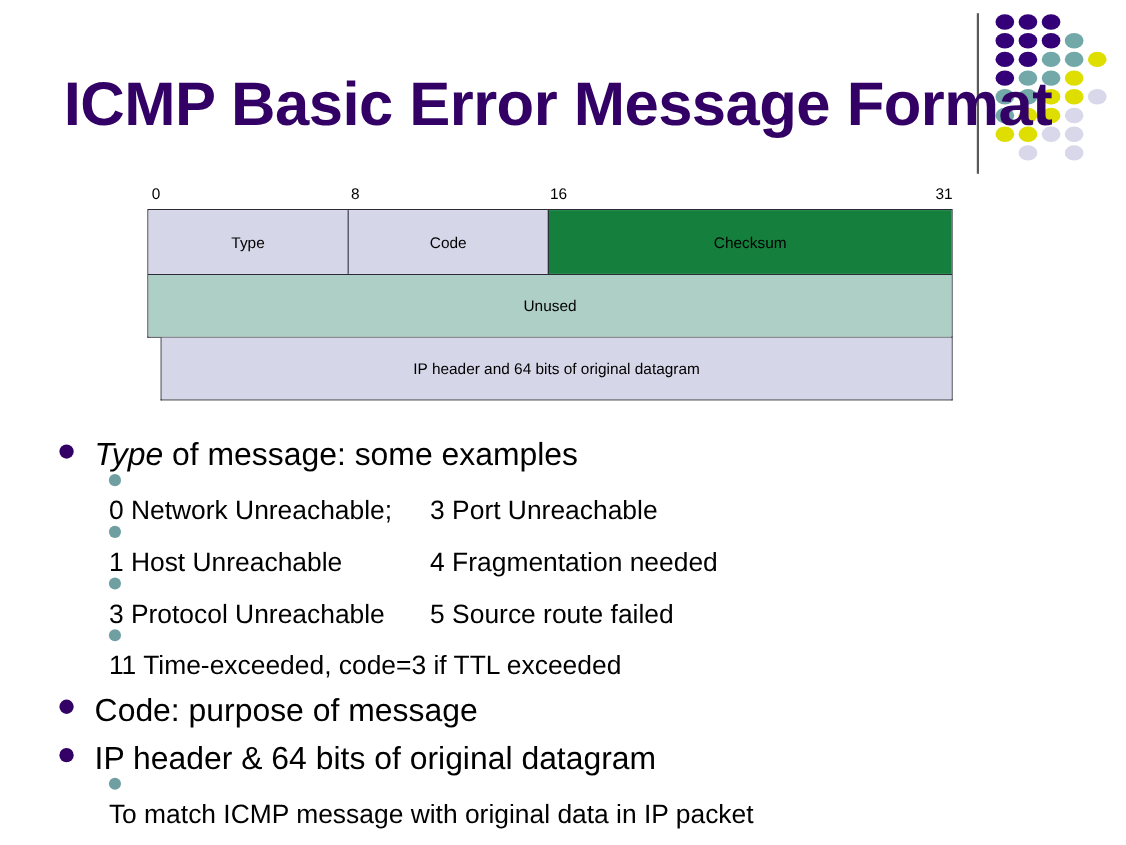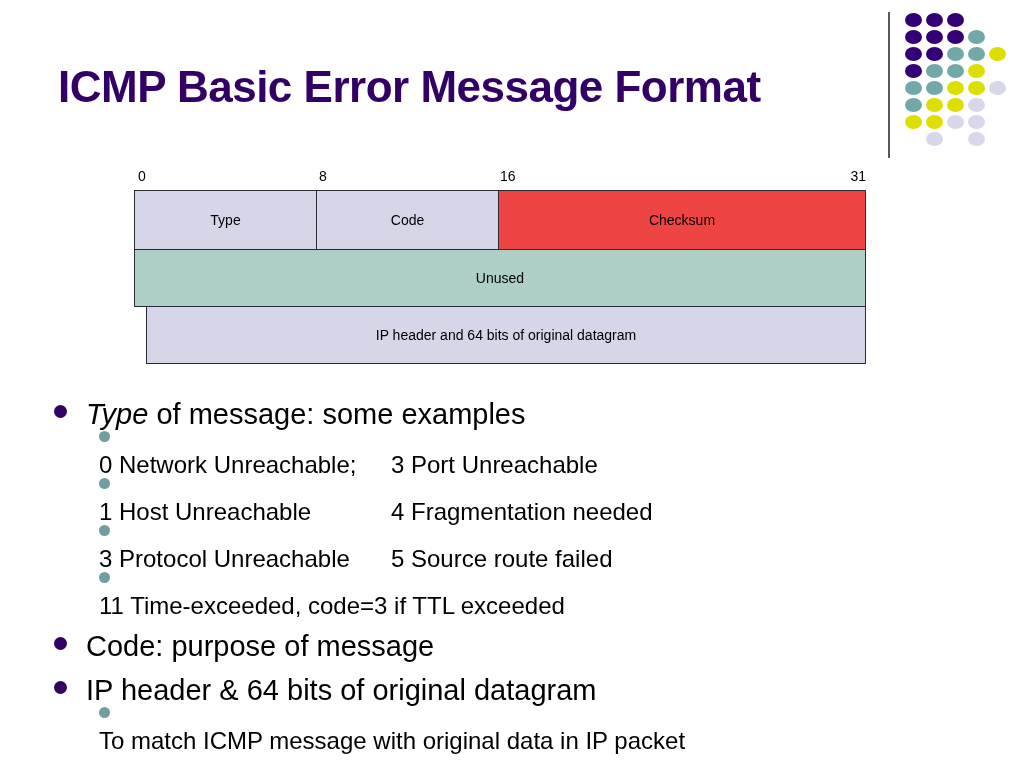--- a/index.html
+++ b/index.html
@@ -38,21 +38,21 @@
     width: 2px;
     height: 146px;
     background: #595959;
   }
 
   
   #page-title {
     position: absolute;
     left: 58px;
     top: 62px;
-    font-size: 44px;
+    font-size: 56px;
     font-weight: bold;
     letter-spacing: -0.5px;
     color: #330066;
     white-space: nowrap;
   }
 
   
   #packet-diagram {
     position: absolute;
     left: 134px;
@@ -189,21 +189,21 @@
   <div id="bit-ruler">
       <span class="tick" style="left: 4px;">0</span>
       <span class="tick" style="left: 185px;">8</span>
       <span class="tick" style="left: 366px;">16</span>
       <span class="tick" style="right: 0px;">31</span>
     </div>
 
   <div class="pkt-row first" style="border-color: rgb(43, 43, 56);">
     <div class="pkt-cell fill-lav w-type" style="background: rgb(214, 214, 233);">Type</div>
     <div class="pkt-cell fill-lav w-code" style="background: rgb(214, 214, 233); border-left-color: rgb(43, 43, 56);">Code</div>
-    <div class="pkt-cell fill-lav w-cksum" style="background: #ef4444; border-left-color: rgb(43, 43, 56);">Checksum</div>
+    <div class="pkt-cell fill-lav w-cksum" style="background: #15803d; border-left-color: rgb(43, 43, 56);">Checksum</div>
   </div>
 
   <div class="pkt-row" style="border-color: rgb(43, 43, 56);">
     <div class="pkt-cell fill-sage w-full h-tall" style="background: rgb(174, 207, 197);">Unused</div>
   </div>
 
   <div class="pkt-row" style="border-color: rgb(43, 43, 56); margin-left: 12px;">
     <div class="pkt-cell fill-lav w-full h-tall" style="background: rgb(214, 214, 233);">IP header and 64 bits of original datagram</div>
   </div>
 </div>

